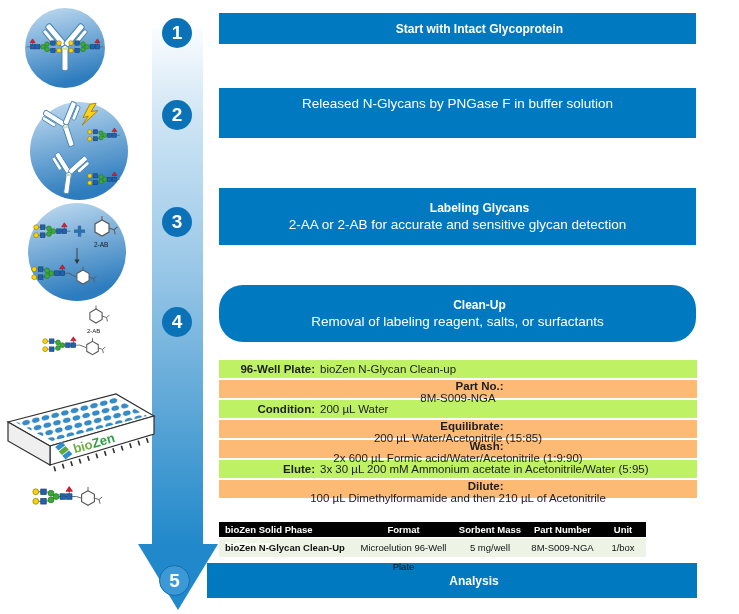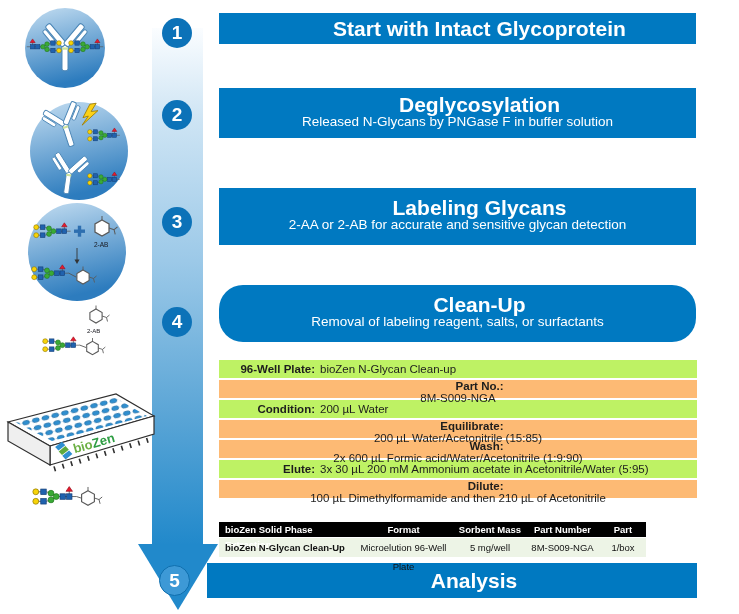--- a/index.html
+++ b/index.html
@@ -30,21 +30,21 @@
   .c5 {
     left:159px; top:565px; width:31px; height:31px;
     background:#3d99d6; border:1.5px solid #0f6fae; box-sizing:border-box;
   }
 
   
   .banner {
     position:absolute; left:219px; width:477px; background:#0079c1; color:#ffffff;
     text-align:center; box-sizing:border-box;
   }
-  .btitle { font-weight:bold; font-size:21px; line-height:18px;padding-left:44px; }
+  .btitle { font-weight:bold; font-size:12px; line-height:18px;padding-left:44px; }
   .bsub   { font-size:13.5px; line-height:16px; }
   .b1 { top:13px;  height:31px; padding-top:7px; }
   .b2 { top:88px;  height:50px; padding-top:8px; }
   .b3 { top:188px; height:57px; padding-top:11px; }
   .b4 { top:285px; height:57px; padding-top:11px;border-radius:24px; }
   .b5 { top:563px; height:35px; left:207px; width:490px; padding-top:9px; }
 
   
   .protocol { position:absolute; left:219px; top:360px; width:478px; }
   .prow {
@@ -130,21 +130,20 @@
   <div class="numcircle c1">1</div>
   <div class="numcircle c2">2</div>
   <div class="numcircle c3">3</div>
   <div class="numcircle c4">4</div>
   <div class="numcircle c5">5</div>
 
   <div class="banner b1">
     <div class="btitle">Start with Intact Glycoprotein</div>
   </div>
   <div class="banner b2">
-    <div class="btitle">Deglycosylation</div>
     <div class="bsub">Released N-Glycans by PNGase F in buffer solution</div>
   </div>
   <div class="banner b3">
     <div class="btitle">Labeling Glycans</div>
     <div class="bsub">2-AA or 2-AB for accurate and sensitive glycan detection</div>
   </div>
   <div class="banner b4">
     <div class="btitle">Clean-Up</div>
     <div class="bsub">Removal of labeling reagent, salts, or surfactants</div>
   </div>
@@ -182,21 +181,21 @@
       <div class="pvalue">100 µL Dimethylformamide and then 210 µL of Acetonitrile</div>
     </div>
   </div>
 
   <div class="product">
     <div class="phead">
       <div class="pc1">bioZen Solid Phase Extraction</div>
       <div class="pc2">Format</div>
       <div class="pc3">Sorbent Mass</div>
       <div class="pc4">Part Number</div>
-      <div class="pc5">Part</div>
+      <div class="pc5">Unit</div>
     </div>
     <div class="pdata">
       <div class="pc1">bioZen N-Glycan Clean-Up</div>
       <div class="pc2">Microelution 96-Well Plate</div>
       <div class="pc3">5 mg/well</div>
       <div class="pc4">8M-S009-NGA</div>
       <div class="pc5">1/box</div>
     </div>
   </div>
 

